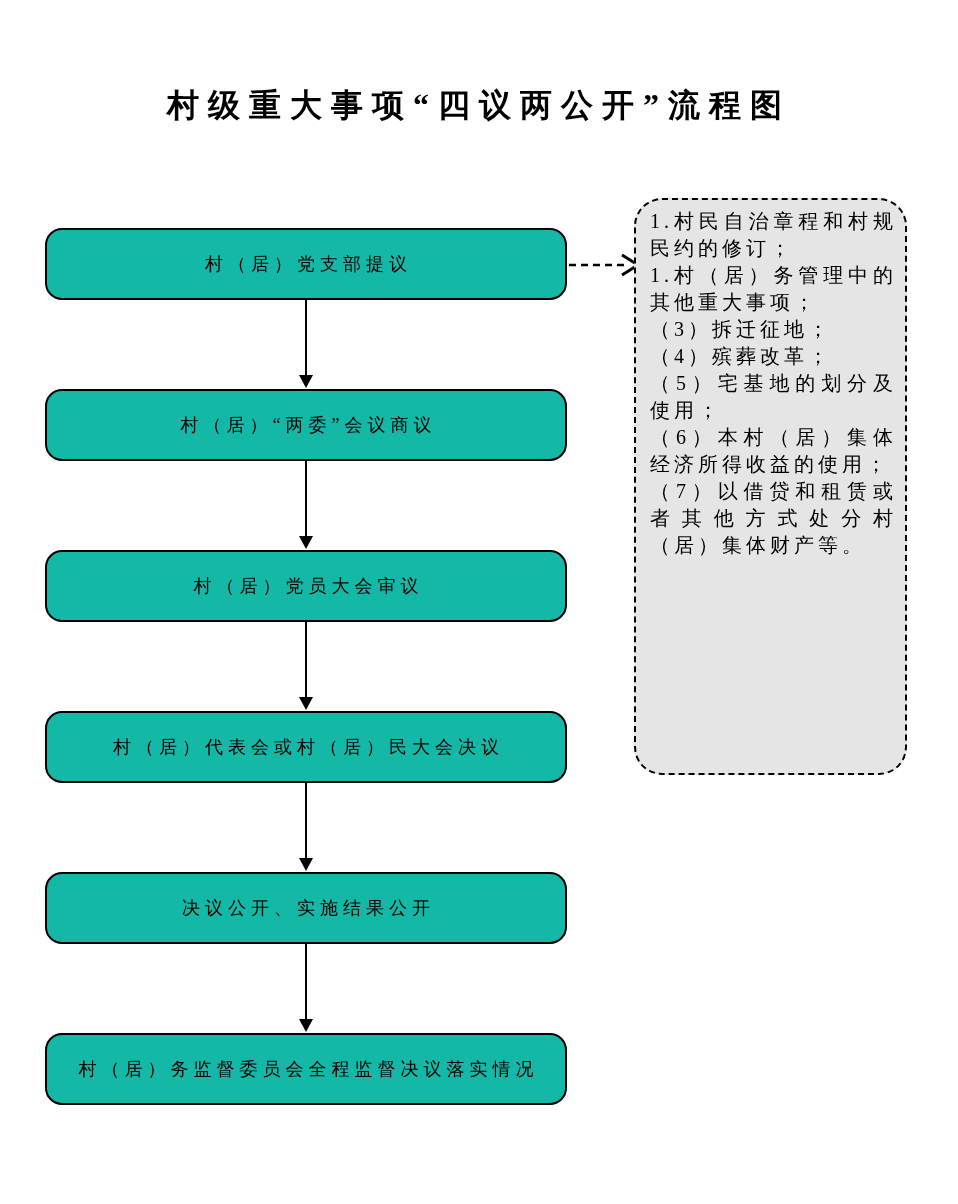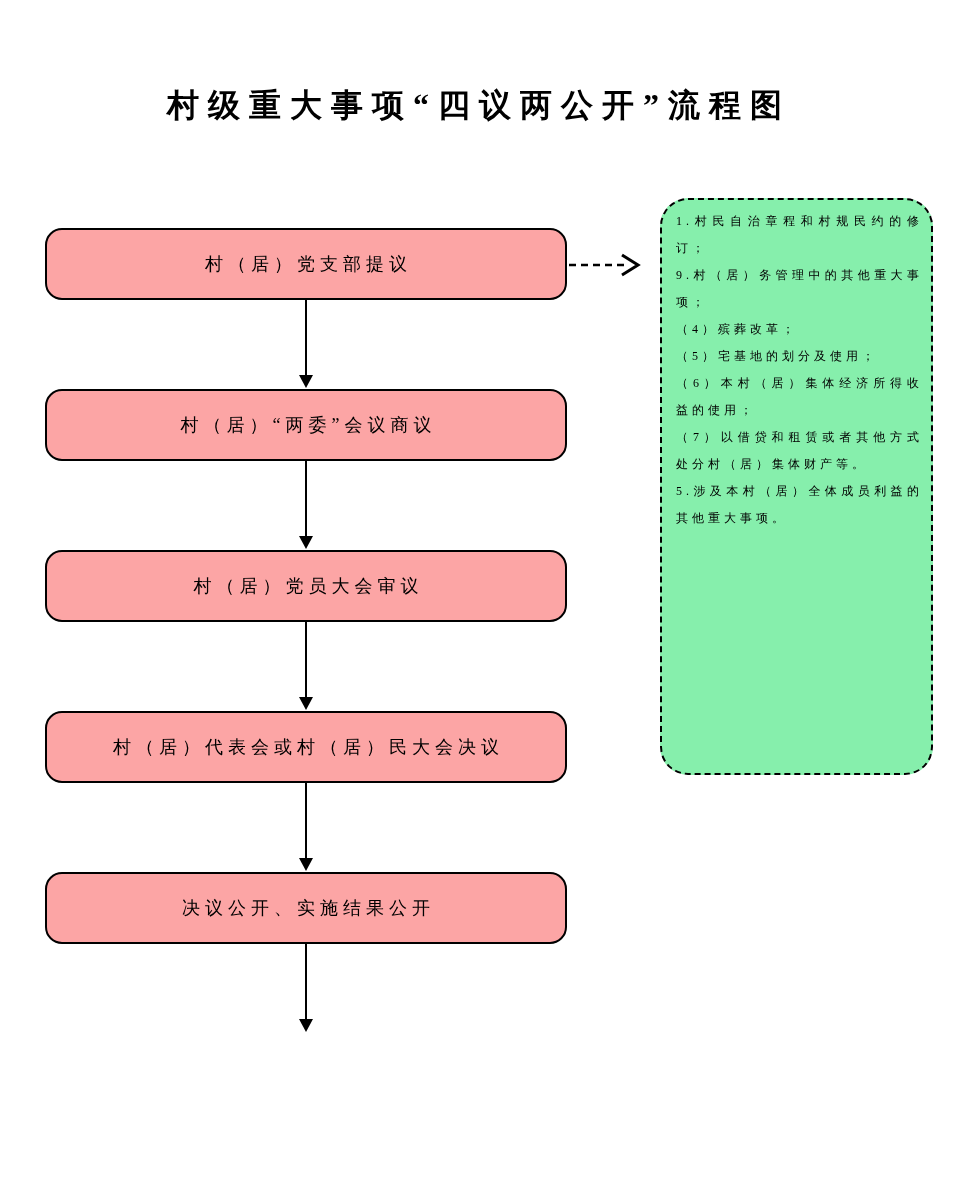--- a/index.html
+++ b/index.html
@@ -30,38 +30,38 @@
     height: 72px;
     border: 2px solid #000000;
     border-radius: 17px;
     box-sizing: border-box;
     display: flex;
     align-items: center;
     justify-content: center;
     font-size: 18px;
     letter-spacing: 5px;
     text-indent: 5px;
-    background: #fca5a5;
+    background: #14b8a6;
     white-space: nowrap;
   }
   .note {
     position: absolute;
-    left: 660px;
+    left: 634px;
     top: 198px;
     width: 273px;
     height: 577px;
     border: 2px dashed #000000;
     border-radius: 28px;
     box-sizing: border-box;
     padding: 8px 8px 0 14px;
-    font-size: 12px;
+    font-size: 20px;
     line-height: 27px;
     letter-spacing: 4px;
     text-align: justify;
-    background: #86efac;
+    background: #e5e5e5;
   }
   .note .item { margin: 0; }
   .connectors {
     position: absolute;
     left: 0;
     top: 0;
     pointer-events: none;
   }
 </style>
 </head>
@@ -108,24 +108,27 @@
   </div>
   <div class="step" style="top:389px">
     <span>村（居）“两委”会议商议</span>
   </div>
   <div class="step" style="top:711px">
     <span>村（居）代表会或村（居）民大会决议</span>
   </div>
   <div class="step" style="top:872px">
     <span>决议公开、实施结果公开</span>
   </div>
+  <div class="step" style="top:1033px">
+    <span>村（居）务监督委员会全程监督决议落实情况</span>
+  </div>
 
   <div class="note">
     <div class="item">1.村民自治章程和村规民约的修订；</div>
-    <div class="item">9.村（居）务管理中的其他重大事项；</div>
+    <div class="item">1.村（居）务管理中的其他重大事项；</div>
+    <div class="item">（3）拆迁征地；</div>
     <div class="item">（4）殡葬改革；</div>
     <div class="item">（5）宅基地的划分及使用；</div>
     <div class="item">（6）本村（居）集体经济所得收益的使用；</div>
     <div class="item">（7）以借贷和租赁或者其他方式处分村（居）集体财产等。</div>
-    <div class="item">5.涉及本村（居）全体成员利益的其他重大事项。</div>
   </div>
 
 </div>
 
 </body></html>

